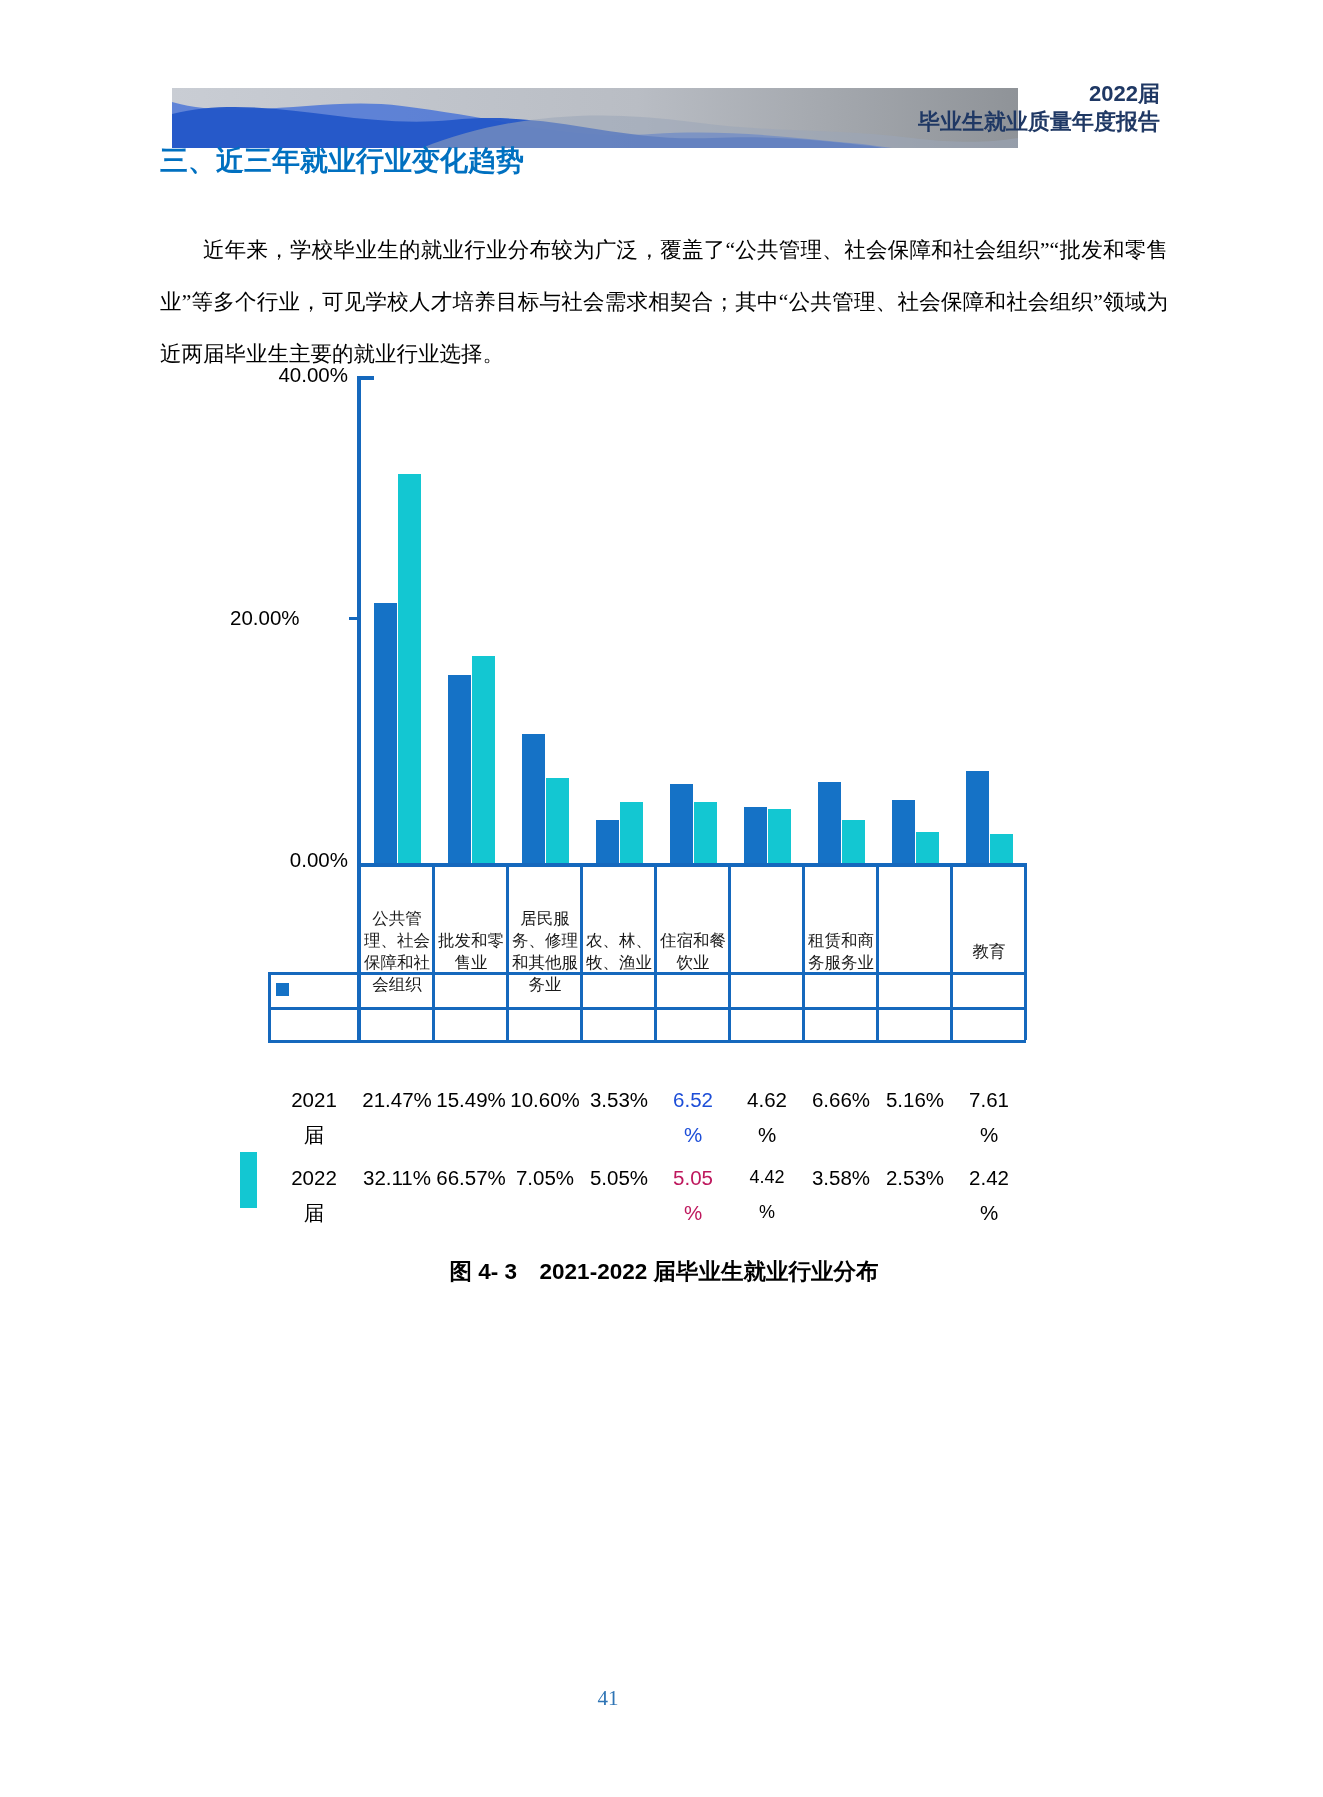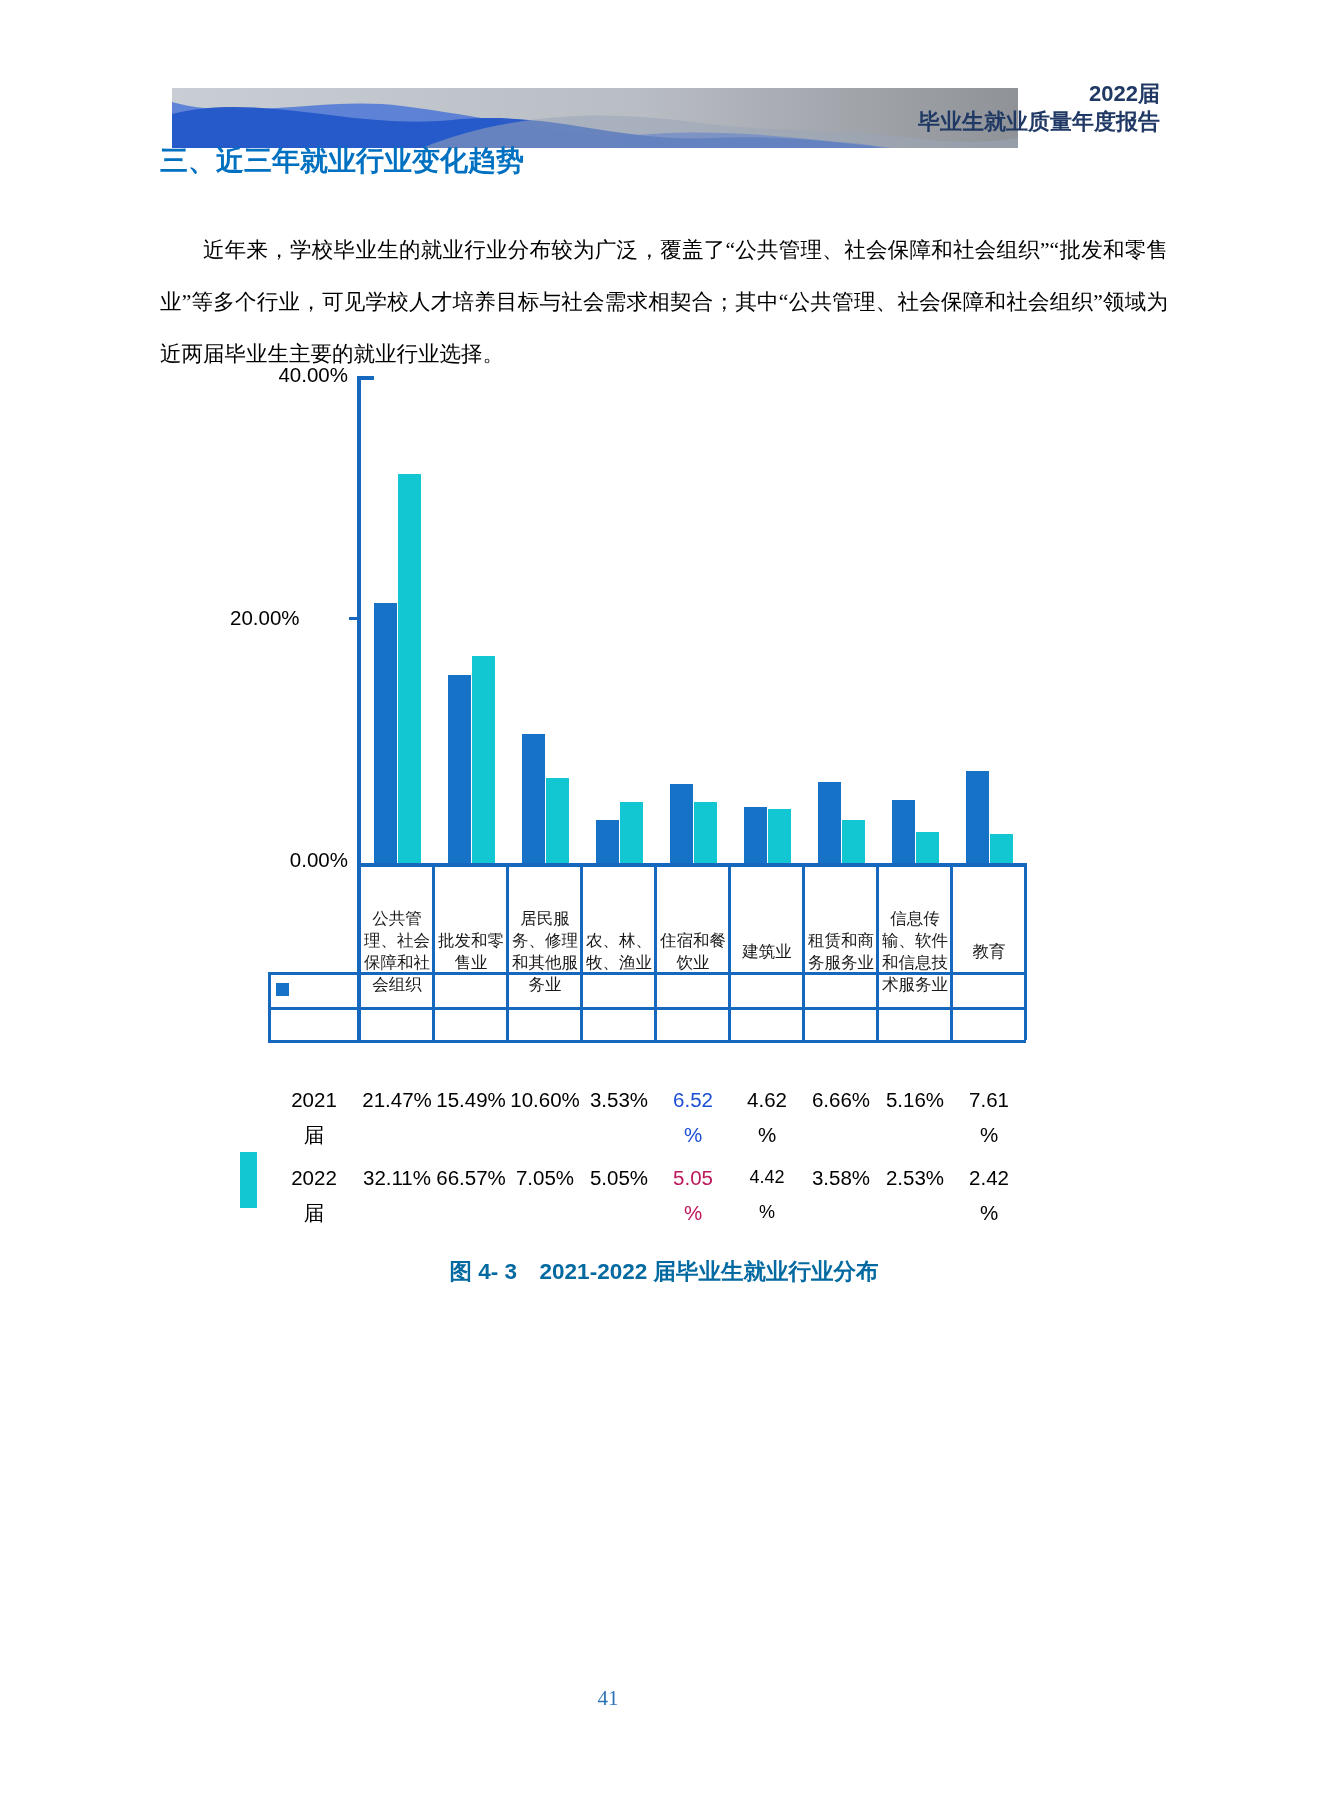--- a/index.html
+++ b/index.html
@@ -10,21 +10,21 @@
         color:#1f3864;font-weight:bold;font-size:22px;line-height:28px;
         font-family:"Liberation Sans",sans-serif;}
   .section-title{position:absolute;left:160px;top:142px;font-size:28px;font-weight:bold;
         color:#0070c0;font-family:"Liberation Sans",sans-serif;}
   .body-paragraph{position:absolute;left:160px;top:224px;width:1008px;font-size:21.5px;
         line-height:52px;color:#000;text-align:justify;text-indent:2em;
         font-family:"Liberation Serif",serif;}
   .chart-canvas{position:absolute;left:230px;top:370px;width:800px;height:890px;
         font-family:"Liberation Sans",sans-serif;}
   .figure-caption{position:absolute;left:160px;top:1256px;width:1008px;text-align:center;
-        font-size:22.5px;font-weight:bold;color:#0369a1;font-family:"Liberation Sans",sans-serif;}
+        font-size:22.5px;font-weight:bold;color:#000000;font-family:"Liberation Sans",sans-serif;}
   .sources{position:absolute;left:200px;top:1298px;font-size:18.5px;color:#2e74b5;
         line-height:35px;font-family:"Liberation Serif",serif;}
   .sources .line2{margin-left:86px;}
   .page-number{position:absolute;left:0;top:1686px;width:1216px;text-align:center;
         color:#2e74b5;font-size:21px;font-family:"Liberation Serif",serif;}
 </style>
 </head>
 <body>
 
 <div class="page">
@@ -91,23 +91,21 @@
       <div style="position: absolute; left: 794px; top: 493px; width: 3px; height: 177px; background: rgb(21, 104, 189);"></div>
       <div style="position: absolute; left: 38px; top: 602px; width: 758px; height: 3px; background: rgb(21, 104, 189);"></div>
       <div style="position: absolute; left: 38px; top: 637px; width: 758px; height: 3px; background: rgb(21, 104, 189);"></div>
       <div style="position: absolute; left: 38px; top: 670px; width: 758px; height: 3px; background: rgb(21, 104, 189);"></div>
       <div style="position: absolute; left: 38px; top: 602px; width: 3px; height: 71px; background: rgb(21, 104, 189);"></div>
       <div style="position: absolute; left: 130px; top: 497px; width: 74px; height: 170px; display: flex; align-items: center; justify-content: center; text-align: center; font-size: 16.5px; line-height: 1.32; color: rgb(26, 26, 26); font-family: &quot;Liberation Serif&quot;, serif; padding: 0px 1px; box-sizing: border-box;">公共管理、社会保障和社会组织</div>
       <div style="position: absolute; left: 204px; top: 497px; width: 74px; height: 170px; display: flex; align-items: center; justify-content: center; text-align: center; font-size: 16.5px; line-height: 1.32; color: rgb(26, 26, 26); font-family: &quot;Liberation Serif&quot;, serif; padding: 0px 1px; box-sizing: border-box;">批发和零售业</div>
       <div style="position: absolute; left: 278px; top: 497px; width: 74px; height: 170px; display: flex; align-items: center; justify-content: center; text-align: center; font-size: 16.5px; line-height: 1.32; color: rgb(26, 26, 26); font-family: &quot;Liberation Serif&quot;, serif; padding: 0px 1px; box-sizing: border-box;">居民服务、修理和其他服务业</div>
       <div style="position: absolute; left: 352px; top: 497px; width: 74px; height: 170px; display: flex; align-items: center; justify-content: center; text-align: center; font-size: 16.5px; line-height: 1.32; color: rgb(26, 26, 26); font-family: &quot;Liberation Serif&quot;, serif; padding: 0px 1px; box-sizing: border-box;">农、林、牧、渔业</div>
       <div style="position: absolute; left: 426px; top: 497px; width: 74px; height: 170px; display: flex; align-items: center; justify-content: center; text-align: center; font-size: 16.5px; line-height: 1.32; color: rgb(26, 26, 26); font-family: &quot;Liberation Serif&quot;, serif; padding: 0px 1px; box-sizing: border-box;">住宿和餐饮业</div>
-      <div style="position: absolute; left: 500px; top: 497px; width: 74px; height: 170px; display: flex; align-items: center; justify-content: center; text-align: center; font-size: 16.5px; line-height: 1.32; color: rgb(26, 26, 26); font-family: &quot;Liberation Serif&quot;, serif; padding: 0px 1px; box-sizing: border-box;">建筑业</div>
       <div style="position: absolute; left: 574px; top: 497px; width: 74px; height: 170px; display: flex; align-items: center; justify-content: center; text-align: center; font-size: 16.5px; line-height: 1.32; color: rgb(26, 26, 26); font-family: &quot;Liberation Serif&quot;, serif; padding: 0px 1px; box-sizing: border-box;">租赁和商务服务业</div>
-      <div style="position: absolute; left: 648px; top: 497px; width: 74px; height: 170px; display: flex; align-items: center; justify-content: center; text-align: center; font-size: 16.5px; line-height: 1.32; color: rgb(26, 26, 26); font-family: &quot;Liberation Serif&quot;, serif; padding: 0px 1px; box-sizing: border-box;">信息传输、软件和信息技术服务业</div>
       <div style="position: absolute; left: 722px; top: 497px; width: 74px; height: 170px; display: flex; align-items: center; justify-content: center; text-align: center; font-size: 16.5px; line-height: 1.32; color: rgb(26, 26, 26); font-family: &quot;Liberation Serif&quot;, serif; padding: 0px 1px; box-sizing: border-box;">教育</div>
       <div style="position: absolute; left: 46px; top: 613px; width: 13px; height: 13px; background: rgb(21, 114, 198);"></div>
       <div style="position: absolute; left: 10px; top: 782px; width: 17px; height: 56px; background: rgb(19, 199, 210);"></div>
       <div style="position: absolute; left: 38px; top: 712px; width: 92px; text-align: center; font-size: 20.5px; line-height: 35px; color: rgb(0, 0, 0); white-space: pre-line;">2021
 届</div>
       <div style="position: absolute; left: 130px; top: 712px; width: 74px; text-align: center; font-size: 20.5px; line-height: 35px; color: rgb(0, 0, 0); white-space: pre-line;">21.47%</div>
       <div style="position: absolute; left: 204px; top: 712px; width: 74px; text-align: center; font-size: 20.5px; line-height: 35px; color: rgb(0, 0, 0); white-space: pre-line;">15.49%</div>
       <div style="position: absolute; left: 278px; top: 712px; width: 74px; text-align: center; font-size: 20.5px; line-height: 35px; color: rgb(0, 0, 0); white-space: pre-line;">10.60%</div>
       <div style="position: absolute; left: 352px; top: 712px; width: 74px; text-align: center; font-size: 20.5px; line-height: 35px; color: rgb(0, 0, 0); white-space: pre-line;">3.53%</div>
       <div style="position: absolute; left: 426px; top: 712px; width: 74px; text-align: center; font-size: 20.5px; line-height: 35px; color: #1d4ed8; white-space: pre-line;">6.52

